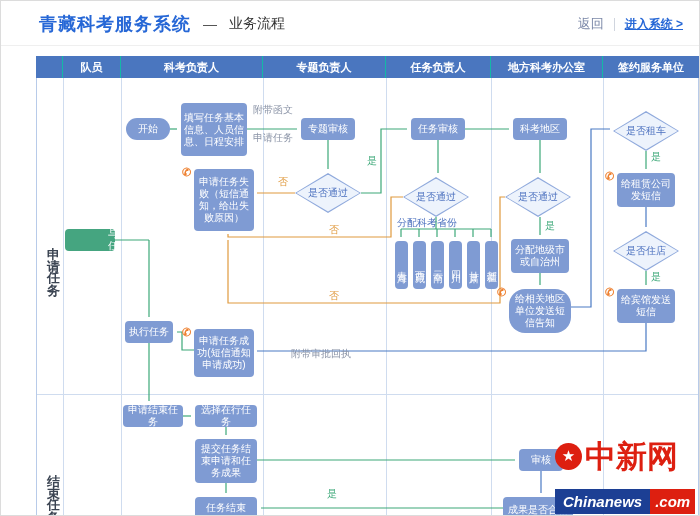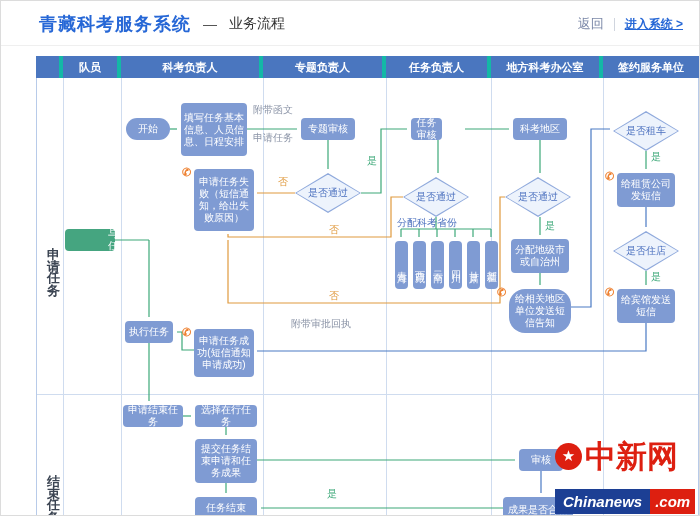--- a/index.html
+++ b/index.html
@@ -12,21 +12,21 @@
   .dash{color:#555;font-size:14px;}
   .subtitle{color:#333;font-size:14px;}
   .links{position:absolute;right:16px;top:14px;display:flex;align-items:center;gap:10px;}
   .back{color:#7b88a8;font-size:13px;cursor:pointer;text-decoration:none;}
   .vdiv{width:1px;height:13px;background:#d0d5de;}
   .enter{color:#2667d6;font-size:12px;font-weight:bold;text-decoration:underline;cursor:pointer;}
   
   .table-frame{position:absolute;left:35px;top:55px;width:663px;height:461px;border:1px solid #b8cbe9;box-sizing:border-box;z-index:1;}
   .lane-header{position:absolute;left:35px;top:55px;width:663px;height:22px;display:flex;z-index:1;}
   .hcell{background:#4a76bf;color:#fff;font-size:11px;font-weight:bold;display:flex;align-items:center;justify-content:center;
-         border-right:4px solid #14b8a6;box-sizing:border-box;}
+         border-right:1px solid #14b8a6;box-sizing:border-box;}
   .c0{flex:0 0 27px;} .c1{flex:0 0 58px;} .c2{flex:0 0 142px;} .c3{flex:0 0 123px;}
   .c4{flex:0 0 105px;} .c5{flex:0 0 112px;} .c6{flex:1;border-right:none;}
   .vl{position:absolute;top:77px;height:439px;width:1px;background:#cfdcef;z-index:1;}
   .hl{position:absolute;left:36px;width:661px;height:1px;background:#cfdcef;z-index:1;}
   .row-label{position:absolute;left:37px;width:24px;text-align:center;writing-mode:vertical-rl;text-orientation:upright;
              letter-spacing:12px;font-size:13px;font-weight:bold;color:#3b4452;z-index:1;}
   .r1{top:195px;height:130px;} .r2{top:432px;height:110px;}
   
   .wires{position:absolute;left:0;top:0;z-index:2;pointer-events:none;}
   .wires path{fill:none;stroke-width:1.2;}
@@ -163,21 +163,21 @@
         <i class="sms">✆</i>
       </div>
       <div class="node box" style="left: 300px; top: 117px; width: 54px; height: 22px;">
         <span class="nl">专题审核</span>
       </div>
       <div class="node diamond" style="left: 294px; top: 172px; width: 66px; height: 40px;">
         <div class="d-outer"></div>
         <div class="d-inner"></div>
         <span class="d-label">是否通过</span>
       </div>
-      <div class="node box" style="left: 410px; top: 117px; width: 31px; height: 22px;">
+      <div class="node box" style="left: 410px; top: 117px; width: 54px; height: 22px;">
         <span class="nl">任务审核</span>
       </div>
       <div class="node diamond" style="left: 402px; top: 176px; width: 66px; height: 40px;">
         <div class="d-outer"></div>
         <div class="d-inner"></div>
         <span class="d-label">是否通过</span>
       </div>
       <div class="node vbox" style="left: 394px; top: 240px; width: 13px; height: 48px;">
         <span class="nl">青海</span>
       </div>
@@ -260,21 +260,21 @@
     </div>
   <div class="elabels">
       <span class="el gray" style="left: 252px; top: 104px;">附带函文</span>
       <span class="el gray" style="left: 252px; top: 132px;">申请任务</span>
       <span class="el green" style="left: 366px; top: 155px;">是</span>
       <span class="el orange" style="left: 277px; top: 176px;">否</span>
       <span class="el blue" style="left: 396px; top: 217px;">分配科考省份</span>
       <span class="el orange" style="left: 328px; top: 224px;">否</span>
       <span class="el orange" style="left: 328px; top: 290px;">否</span>
       <span class="el green" style="left: 544px; top: 220px;">是</span>
-      <span class="el gray" style="left: 290px; top: 318px;">附带审批回执</span>
+      <span class="el gray" style="left: 290px; top: 348px;">附带审批回执</span>
       <span class="el green" style="left: 650px; top: 151px;">是</span>
       <span class="el green" style="left: 650px; top: 271px;">是</span>
       <span class="el green" style="left: 326px; top: 488px;">是</span>
     </div>
 
   <div class="watermark">
     <div class="wm-top">
       <span class="emblem">★</span>
       <span class="wm-title">中新网</span>
     </div>

